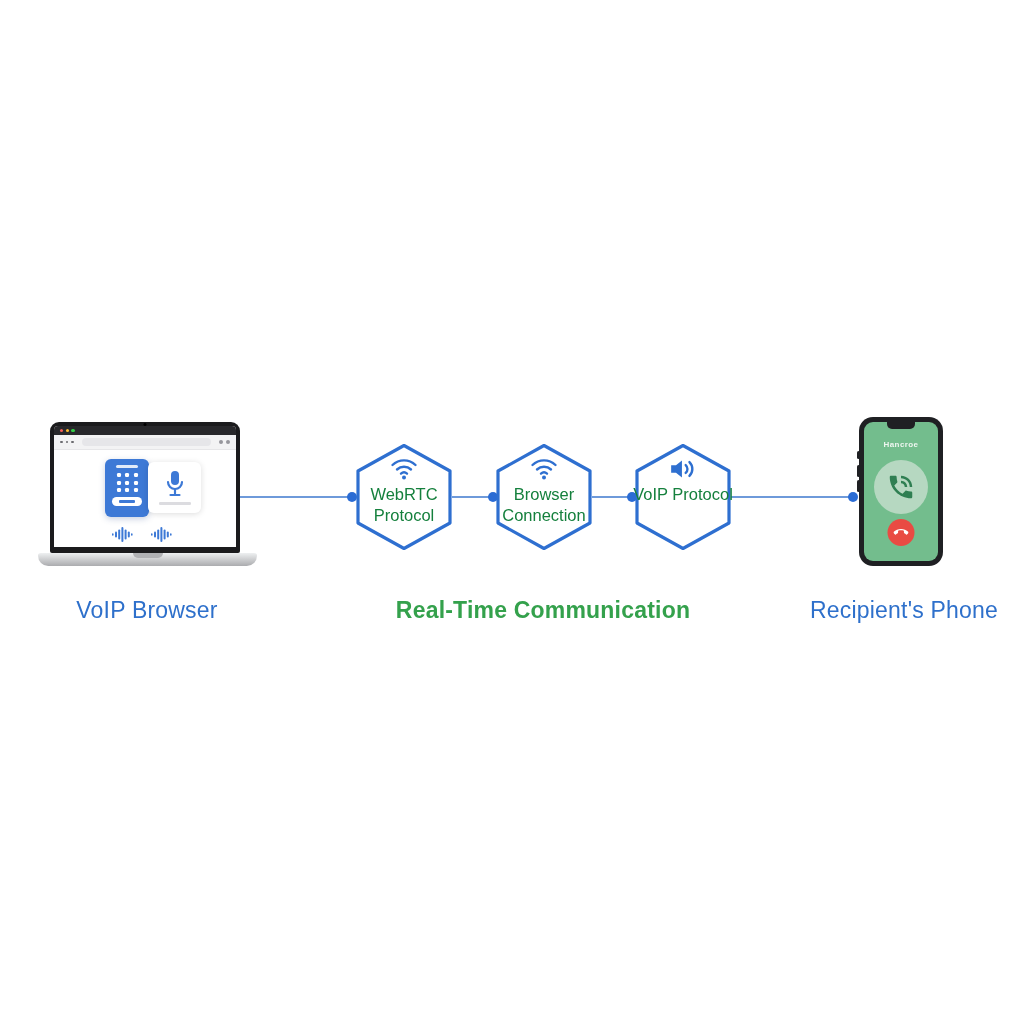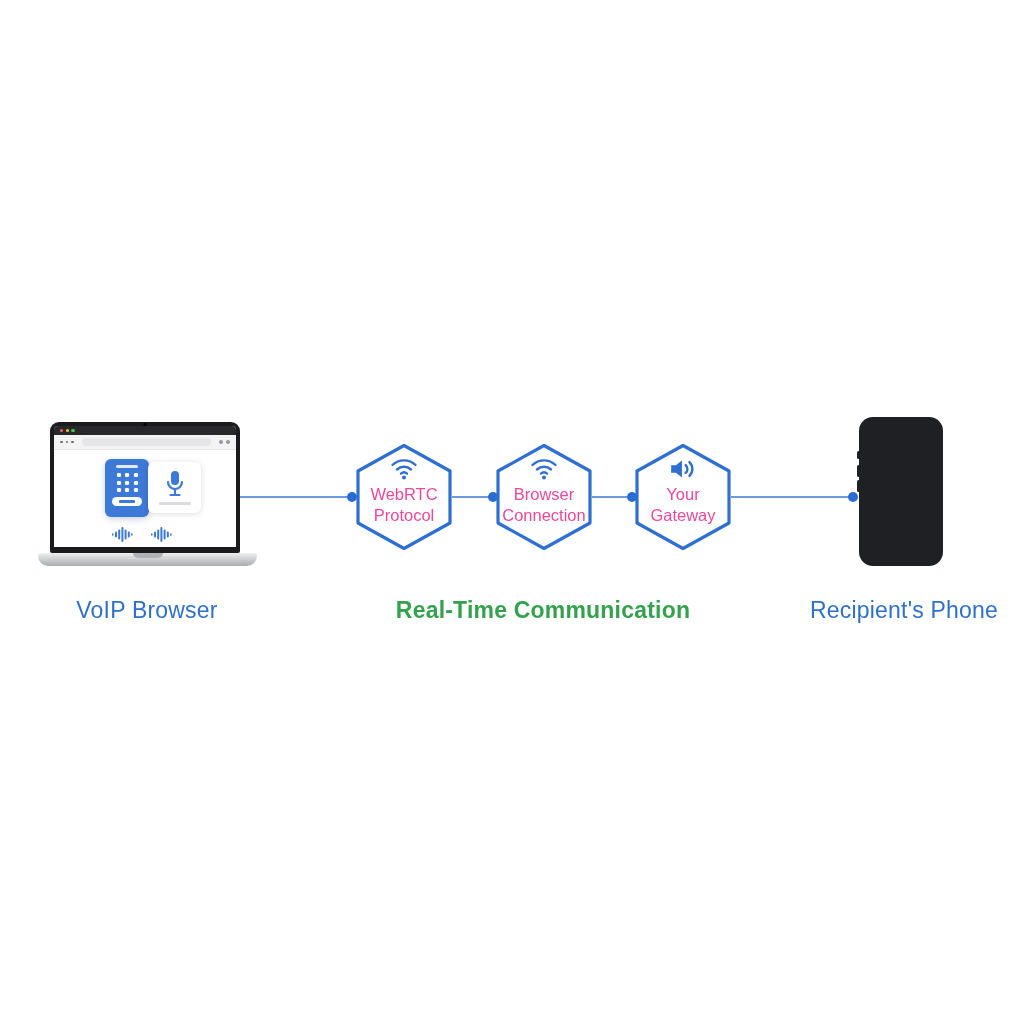--- a/index.html
+++ b/index.html
@@ -17,21 +17,21 @@
   
   .line{position:absolute;top:496px;height:2px;background:#6e9ada;}
   .dot{position:absolute;top:492px;width:10px;height:10px;border-radius:50%;background:#2b6cd4;}
 
   
   .hex{position:absolute;top:442px;width:100px;height:110px;}
   .hex svg.shape{position:absolute;left:0;top:0;}
   .hex-inner{position:absolute;left:0;top:0;width:100%;height:100%;
              display:flex;flex-direction:column;align-items:center;padding-top:13px;box-sizing:border-box;}
   .hex-label{margin-top:3px;width:100px;text-align:center;font-size:16.5px;line-height:1.25;
-             color:#ec4899;font-weight:400;}
+             color:#15803d;font-weight:400;}
 
   
   .laptop{position:absolute;left:38px;top:422px;width:219px;height:144px;}
   .lt-screen{position:absolute;left:12px;top:0;width:190px;height:131px;background:#1b1b1d;
              border-radius:9px 9px 2px 2px;padding:4px 4px 6px;box-sizing:border-box;}
   .lt-cam{position:absolute;left:50%;top:1px;transform:translateX(-50%);width:3px;height:3px;border-radius:50%;background:#000;}
   .lt-inner{width:100%;height:100%;background:#fff;border-radius:4px 4px 0 0;overflow:hidden;
             display:flex;flex-direction:column;}
   .lt-titlebar{height:9px;background:#28282b;display:flex;align-items:center;gap:2.5px;padding-left:6px;flex:none;}
   .tl{width:3.2px;height:3.2px;border-radius:50%;}
@@ -190,25 +190,43 @@
 <div class="hex" style="left:633px;">
   <svg class="shape" width="100" height="110" viewBox="0 0 100 110">
     <polygon points="50,3.5 96,29 96,81 50,106.5 4,81 4,29" fill="#ffffff" stroke="#2e6fd0" stroke-width="3.2" stroke-linejoin="round"></polygon>
   </svg>
   <div class="hex-inner">
     <svg width="28" height="24" viewBox="0 0 26 22" style="margin-top:2px">
       <path d="M2 7.5 h4.5 L12 3 v16 L6.5 14.5 H2 z" fill="#2e6fd0"></path>
       <path d="M15.5 7.3 a5 5 0 0 1 0 7.4" fill="none" stroke="#2e6fd0" stroke-width="2.2" stroke-linecap="round"></path>
       <path d="M19 4.6 a9 9 0 0 1 0 12.8" fill="none" stroke="#2e6fd0" stroke-width="2.2" stroke-linecap="round"></path>
     </svg>
-    <div class="hex-label">Your Gateway</div>
+    <div class="hex-label">VoIP Protocol</div>
   </div>
 </div>
 
 <div class="phone">
   <div class="ph-nub" style="top:34px;height:8px;"></div>
   <div class="ph-nub" style="top:48px;height:12px;"></div>
   <div class="ph-nub" style="top:63px;height:12px;"></div>
+  <div class="ph-screen">
+    <div class="ph-notch"></div>
+    <div class="caller">Hancroe</div>
+    <div class="answer-btn">
+      <svg width="30" height="30" viewBox="0 0 24 24">
+        <path d="M6.62 10.79c1.44 2.83 3.76 5.14 6.59 6.59l2.2-2.2c.27-.27.67-.36 1.02-.24 1.12.37 2.33.57 3.57.57.55 0 1 .45 1 1V20c0 .55-.45 1-1 1-9.39 0-17-7.61-17-17 0-.55.45-1 1-1h3.5c.55 0 1 .45 1 1 0 1.25.2 2.45.57 3.57.11.35.03.74-.25 1.02l-2.2 2.2z" fill="#2f7f52"></path>
+        <path d="M15 12h2c0-2.76-2.24-5-5-5v2c1.66 0 3 1.34 3 3z" fill="#2f7f52"></path>
+        <path d="M19 12h2c0-4.97-4.03-9-9-9v2c3.87 0 7 3.13 7 7z" fill="#2f7f52"></path>
+      </svg>
+    </div>
+    <div class="decline-btn">
+      <svg width="15" height="15" viewBox="0 0 24 24">
+        <g transform="rotate(135 12 12)">
+          <path d="M6.62 10.79c1.44 2.83 3.76 5.14 6.59 6.59l2.2-2.2c.27-.27.67-.36 1.02-.24 1.12.37 2.33.57 3.57.57.55 0 1 .45 1 1V20c0 .55-.45 1-1 1-9.39 0-17-7.61-17-17 0-.55.45-1 1-1h3.5c.55 0 1 .45 1 1 0 1.25.2 2.45.57 3.57.11.35.03.74-.25 1.02l-2.2 2.2z" fill="#ffffff"></path>
+        </g>
+      </svg>
+    </div>
+  </div>
 </div>
 
 <div class="caption cap-blue" style="left:0px;width:294px;">VoIP Browser</div>
 <div class="caption cap-green" style="left:393px;width:300px;">Real-Time Communication</div>
 <div class="caption cap-blue" style="left:754px;width:300px;">Recipient's Phone</div>
 
 </body></html>

